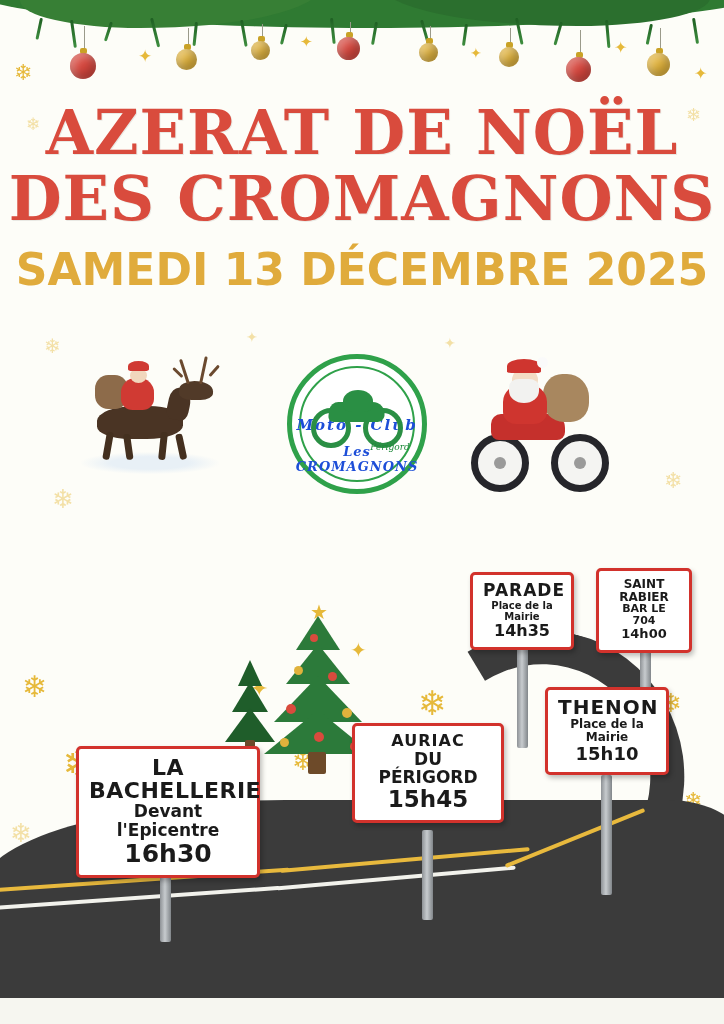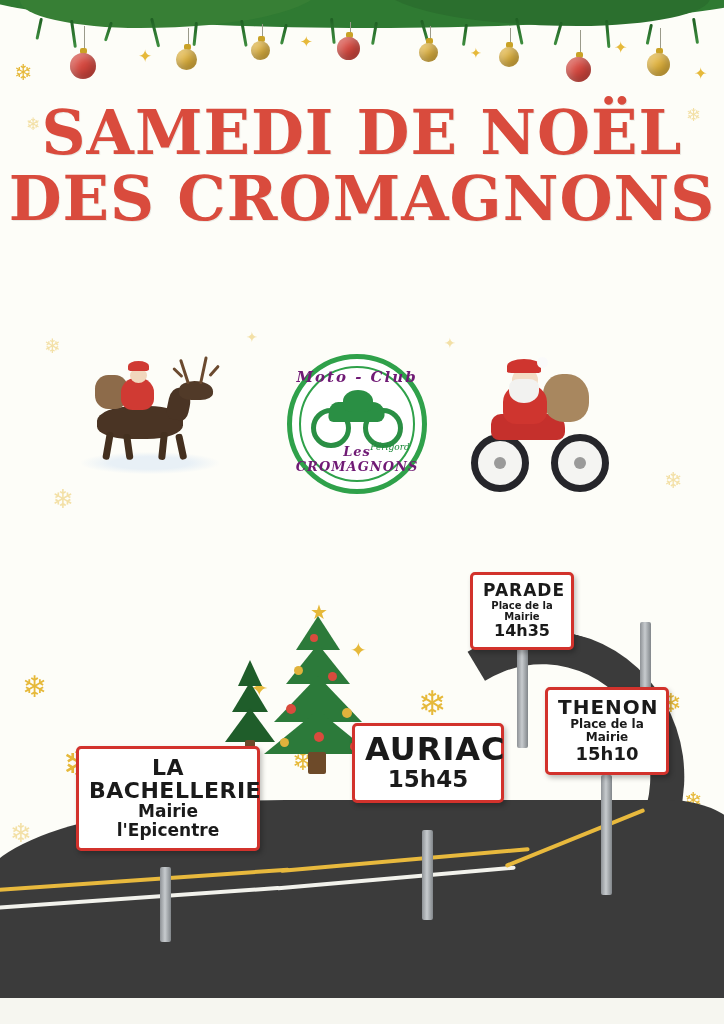--- a/index.html
+++ b/index.html
@@ -191,24 +191,25 @@
   .mc-ring-inner {
     position: absolute;
     inset: 16px;
     border-radius: 50%;
     border: 2px solid #2fa14a;
   }
   .mc-text-top, .mc-text-bottom {
     position: absolute;
     left: 0; right: 0;
     text-align: center;
-    color: #701a75;
+    color: #1d4ed8;
     font-family: "DejaVu Serif", serif;
     font-weight: bold;
     font-style: italic;
+    margin-top: 48px;
   }
   .mc-text-top { top: 18px; font-size: 15px; letter-spacing: 2px; }
   .mc-text-bottom { bottom: 24px; font-size: 13px; letter-spacing: 1px; }
   .mc-mid {
     position: absolute;
     left: 0; right: 0;
     top: 64px;
     text-align: center;
     color: #1f8a3b;
     font-size: 9px;
@@ -418,21 +419,21 @@
   #sign-azerat .time { font-size: 16px; }
   #post-azerat { left: 517px; top: 46px; height: 102px; }
 
   #sign-thenon { left: 545px; top: 87px; width: 124px; }
   #sign-thenon .town { font-size: 20px; letter-spacing: 1px;}
   #sign-thenon .place { font-size: 12px; }
   #sign-thenon .time { font-size: 18px; }
   #post-thenon { left: 601px; top: 175px; height: 120px; }
 
   #sign-auriac { left: 352px; top: 123px; width: 152px; }
-  #sign-auriac .town { font-size: 32px; letter-spacing: 1px;}
+  #sign-auriac .town { font-size: 16px; letter-spacing: 1px;}
   #sign-auriac .place { font-size: 17px; }
   #sign-auriac .time { font-size: 23px; }
   #post-auriac { left: 422px; top: 230px; height: 90px; }
 
   #sign-bachellerie { left: 76px; top: 146px; width: 184px; }
   #sign-bachellerie .town { font-size: 22px; letter-spacing: 0.5px;}
   #sign-bachellerie .place { font-size: 17px; }
   #sign-bachellerie .time { font-size: 25px; }
   #post-bachellerie { left: 160px; top: 267px; height: 75px; }
 
@@ -571,22 +572,23 @@
     <div class="flake gold" style="left:470px; top:46px; font-size:14px;">✦</div>
     <div class="flake gold" style="left:614px; top:40px; font-size:16px;">✦</div>
   </div>
 
   <div class="flake gold" style="left:14px; top:62px; font-size:22px;">❄</div>
   <div class="flake pale" style="left:26px; top:116px; font-size:17px;">❄</div>
   <div class="flake pale" style="left:686px; top:106px; font-size:18px;">❄</div>
   <div class="flake gold" style="left:694px; top:66px; font-size:16px;">✦</div>
 
   <div class="title-wrap">
-    <div class="title-line">SAMEDI DE NOËL</div>
+    <div class="title-line">AZERAT DE NOËL</div>
     <div class="title-line">DES CROMAGNONS</div>
+    <div class="subtitle">SAMEDI 13 DÉCEMBRE 2025</div>
   </div>
 
   <div class="img-row">
 
     <div class="photo reindeer">
       <div class="rd-snow"></div>
       <div class="rd-body"></div>
       <div class="rd-neck"></div>
       <div class="rd-head"></div>
       <div class="rd-antler" style="left:112px; top:10px; height:26px; transform:rotate(-18deg);"></div>
@@ -684,41 +686,48 @@
     <div class="road-band"></div>
     <div class="road-band2"></div>
     <div class="road-line" style="left:-10px; top:278px; width:300px; transform:rotate(-4deg);"></div>
     <div class="road-line" style="left:280px; top:258px; width:250px; transform:rotate(-5deg);"></div>
     <div class="road-line white" style="left:-10px; top:296px; width:290px; transform:rotate(-4deg);"></div>
     <div class="road-line white" style="left:276px; top:276px; width:240px; transform:rotate(-5deg);"></div>
     <div class="road-line" style="left:500px; top:236px; width:150px; transform:rotate(-22deg);"></div>
     <div class="snowbank"></div>
 
     <div class="post" id="post-saint-rabier"></div>
+    <div class="sign" id="sign-saint-rabier">
+      <div class="town">SAINT RABIER</div>
+      <div class="place">BAR LE 704</div>
+      <div class="time">14h00</div>
+    </div>
 
     <div class="post" id="post-azerat"></div>
     <div class="sign" id="sign-azerat">
       <div class="town">PARADE</div>
       <div class="place">Place de la Mairie</div>
       <div class="time">14h35</div>
     </div>
 
     <div class="post" id="post-thenon"></div>
     <div class="sign" id="sign-thenon">
       <div class="town">THENON</div>
       <div class="place">Place de la Mairie</div>
       <div class="time">15h10</div>
     </div>
 
     <div class="post" id="post-auriac"></div>
     <div class="sign" id="sign-auriac">
       <div class="town">AURIAC</div>
+      <div class="place">DU PÉRIGORD</div>
       <div class="time">15h45</div>
     </div>
 
     <div class="post" id="post-bachellerie"></div>
     <div class="sign" id="sign-bachellerie">
       <div class="town">LA BACHELLERIE</div>
-      <div class="place">Mairie l'Epicentre</div>
+      <div class="place">Devant l'Epicentre</div>
+      <div class="time">16h30</div>
     </div>
 
   </div>
 </div>
 
 </body></html>

